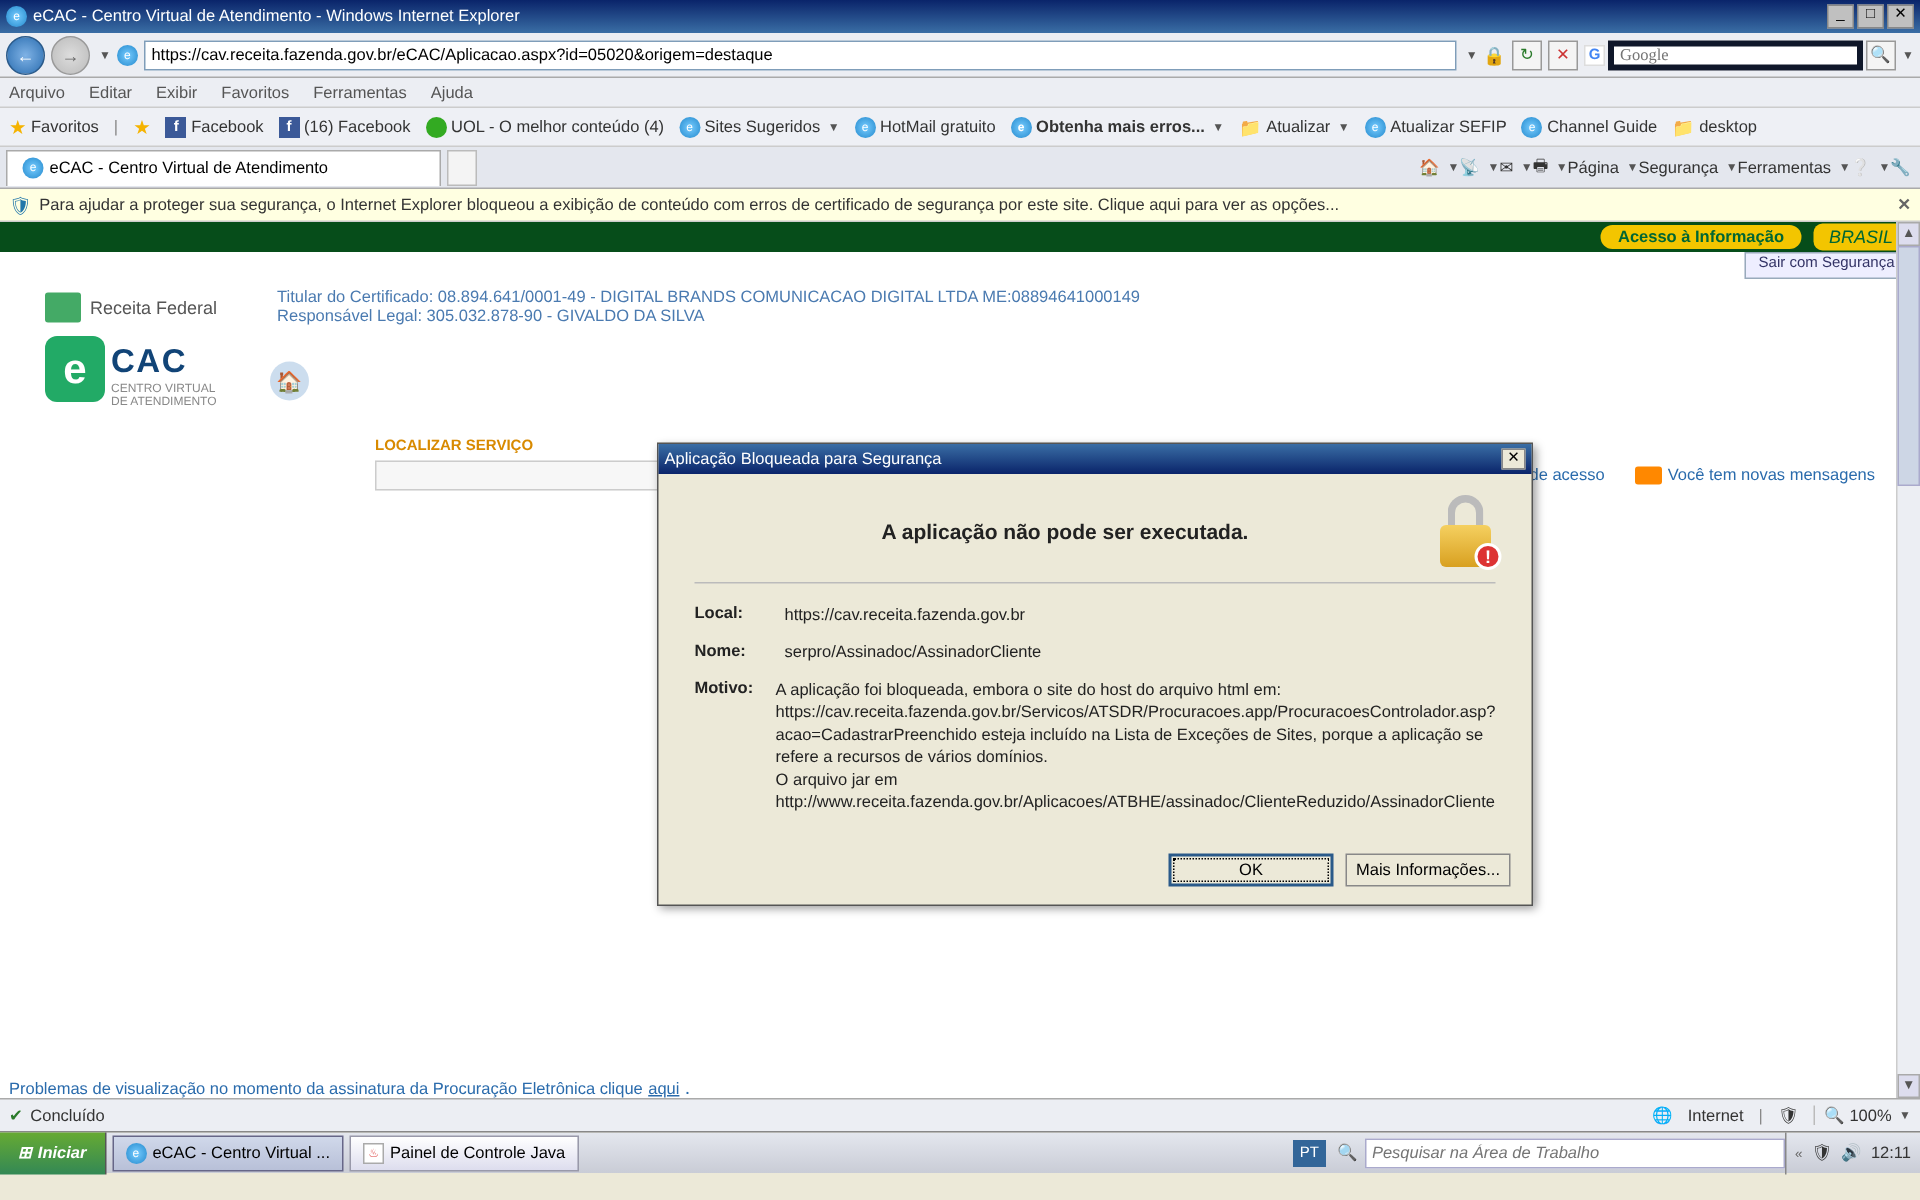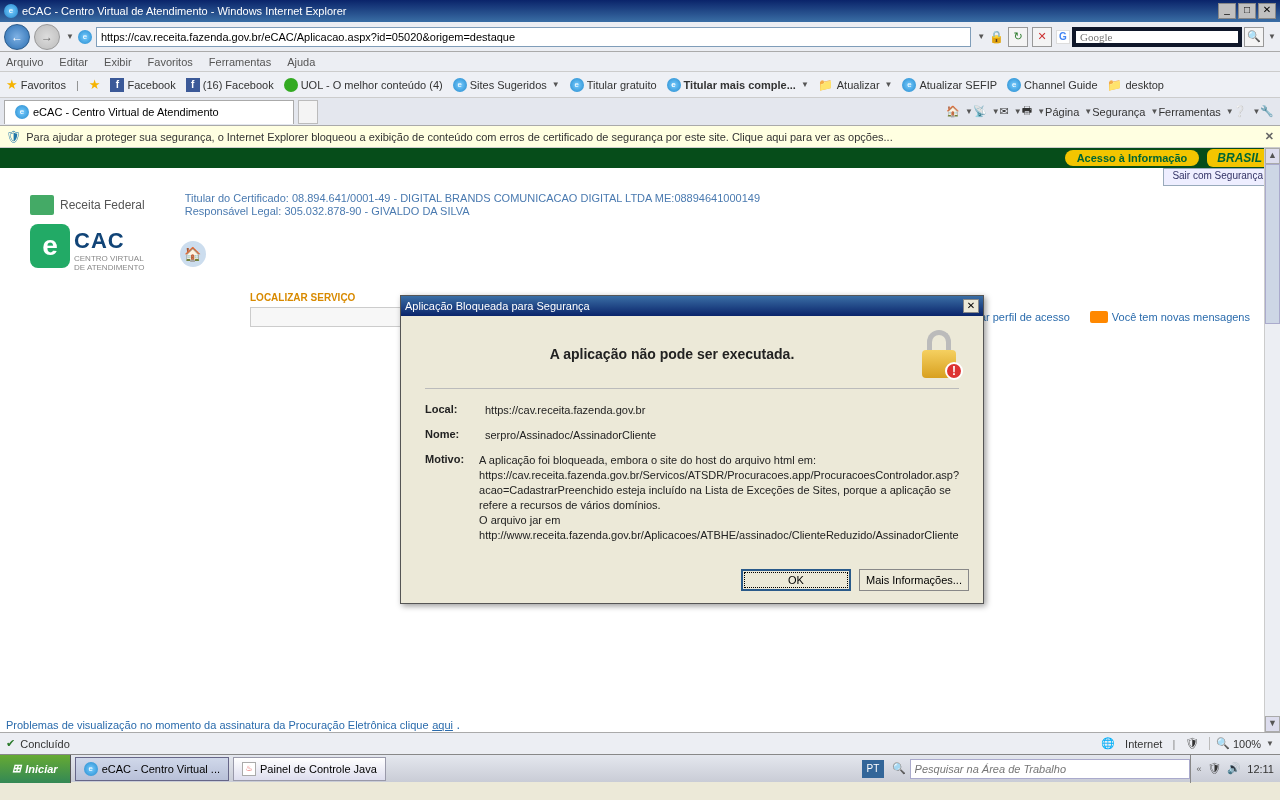--- a/index.html
+++ b/index.html
@@ -23,21 +23,21 @@
 .favitem.star { color:#333; }
 .star-icon { color:#f5b301; font-size:13px; }
 .tab { height:24px; background:#fff; border:1px solid #aaa; border-bottom:none; padding:0 10px; display:flex; align-items:center; gap:4px; margin-left:4px; cursor:pointer; min-width:290px; }
 .cmditem { display:flex; align-items:center; gap:3px; cursor:pointer; color:#333; }
 .infobar { height:22px; background:#ffffe1; border-bottom:1px solid #ccc; display:flex; align-items:center; padding:0 6px; justify-content:space-between; }
 .infobar .msg { display:flex; align-items:center; gap:5px; color:#333; }
 .infobar .close { cursor:pointer; font-weight:bold; color:#666; }
 .content { position:relative; background:#fff; height:584px; overflow:hidden; }
 .greenbar { height:20px; background:#064d1a; display:flex; justify-content:flex-end; align-items:center; padding-right:8px; gap:8px; }
 .pillbtn { background:#f3c500; color:#063; padding:2px 12px; border-radius:10px; font-weight:bold; font-size:11px; cursor:pointer; }
-.brasil { background:#f3c500; color:#063; padding:2px 10px; border-radius:6px; font-weight:bold; font-style:italic; font-size:12px; }
+.brasil { background:#f3c500; color:#063; padding:2px 10px; border-radius:6px; font-weight:normal; font-style:italic; font-size:12px; }
 .sairrow { height:18px; display:flex; justify-content:flex-end; padding-right:8px; background:#fff; }
 .sair { background:#eef; border:1px solid #9ab; padding:1px 8px; color:#336; cursor:pointer; font-size:10px; }
 .headerrow { display:flex; padding:6px 30px 2px 30px; gap:40px; }
 .rflogo { display:flex; align-items:center; gap:6px; color:#555; }
 .rflogo .bird { width:24px; height:20px; background:#4a6; border-radius:2px; }
 .certinfo { color:#4a7ab0; font-size:10px; line-height:13px; }
 .logorow { display:flex; padding:4px 30px; align-items:center; gap:20px; }
 .ecaclogo { width:130px; height:60px; position:relative; }
 .ecaclogo .e { width:40px; height:44px; background:#2a6; border-radius:8px; color:#fff; font-size:28px; font-weight:bold; display:flex; align-items:center; justify-content:center; }
 .ecaclogo .txt { position:absolute; left:44px; top:4px; color:#147; }
@@ -65,21 +65,21 @@
 .taskbar { height:28px; background:linear-gradient(#e4e7ee,#c9ccd6); border-top:1px solid #888; display:flex; align-items:center; }
 .startbtn { height:28px; background:linear-gradient(#6a3,#385); color:#fff; display:flex; align-items:center; padding:0 12px; gap:4px; font-weight:bold; cursor:pointer; border-right:1px solid #555; font-size:11px; font-style:italic; }
 .taskbtn { height:24px; background:linear-gradient(#fff,#dde); border:1px solid #99a; margin-left:4px; display:flex; align-items:center; padding:0 8px; gap:4px; cursor:pointer; min-width:150px; }
 .taskbtn.active { background:linear-gradient(#d0d8ea,#b8c0d8); border-color:#668; }
 .langbox { width:22px; height:18px; background:#369; color:#fff; text-align:center; line-height:18px; font-size:10px; margin:0 4px; }
 .tasksearch { width:280px; height:20px; border:1px solid #aac; background:#fff; padding:0 4px; font-size:11px; font-style:italic; color:#888; }
 .tray { display:flex; align-items:center; gap:6px; padding:0 6px; height:28px; border-left:1px solid #888; color:#333; }
 .clock { font-size:11px; }
 
 
-.dlg { position:absolute; left:400px; top:295px; width:584px; background:#ece9d8; border:1px solid #555; box-shadow:2px 2px 6px rgba(0,0,0,.4); z-index:100; }
+.dlg { position:absolute; left:438px; top:295px; width:584px; background:#ece9d8; border:1px solid #555; box-shadow:2px 2px 6px rgba(0,0,0,.4); z-index:100; }
 .dlgtitle { height:20px; background:linear-gradient(#3a6ea5,#0a246a); color:#fff; display:flex; align-items:center; justify-content:space-between; padding:0 4px; font-size:11px; }
 .dlgtitle .x { width:16px; height:14px; background:#ece9d8; border:1px solid #888; color:#000; text-align:center; line-height:11px; cursor:pointer; font-size:10px; }
 .dlgbody { padding:14px 24px 10px 24px; }
 .dlghdr { display:flex; align-items:center; justify-content:space-between; border-bottom:1px solid #bbb; padding-bottom:10px; margin-bottom:14px; }
 .dlghdr .msg { font-size:14px; font-weight:bold; color:#222; flex:1; text-align:center; }
 .lockico { width:40px; height:48px; position:relative; }
 .lockico .body { width:34px; height:28px; background:linear-gradient(#f5d060,#d8a020); border-radius:4px; position:absolute; bottom:0; left:3px; }
 .lockico .shk { width:24px; height:24px; border:5px solid #bbb; border-bottom:none; border-radius:14px 14px 0 0; position:absolute; top:0; left:8px; }
 .lockico .bang { position:absolute; bottom:-2px; right:-4px; width:18px; height:18px; background:#d33; border-radius:50%; border:2px solid #fff; color:#fff; text-align:center; line-height:15px; font-weight:bold; font-size:12px; }
 .dlgrow { display:flex; margin-bottom:10px; }
@@ -166,25 +166,25 @@
       <span class="ico-uol"></span>
       <span>UOL - O melhor conteúdo (4)</span>
     </div>
   <div class="favitem">
       <span class="ico-e">e</span>
       <span>Sites Sugeridos</span>
       <span class="dd">▼</span>
     </div>
   <div class="favitem">
       <span class="ico-e">e</span>
-      <span>Titular gratuito</span>
+      <span>HotMail gratuito</span>
     </div>
   <div class="favitem" style="font-weight:bold;">
       <span class="ico-e">e</span>
-      <span>Titular mais comple...</span>
+      <span>Obtenha mais erros...</span>
       <span class="dd">▼</span>
     </div>
   <div class="favitem">
       <span class="ico-fld">📁</span>
       <span>Atualizar</span>
       <span class="dd">▼</span>
     </div>
   <div class="favitem">
       <span class="ico-e">e</span>
       <span>Atualizar SEFIP</span>

